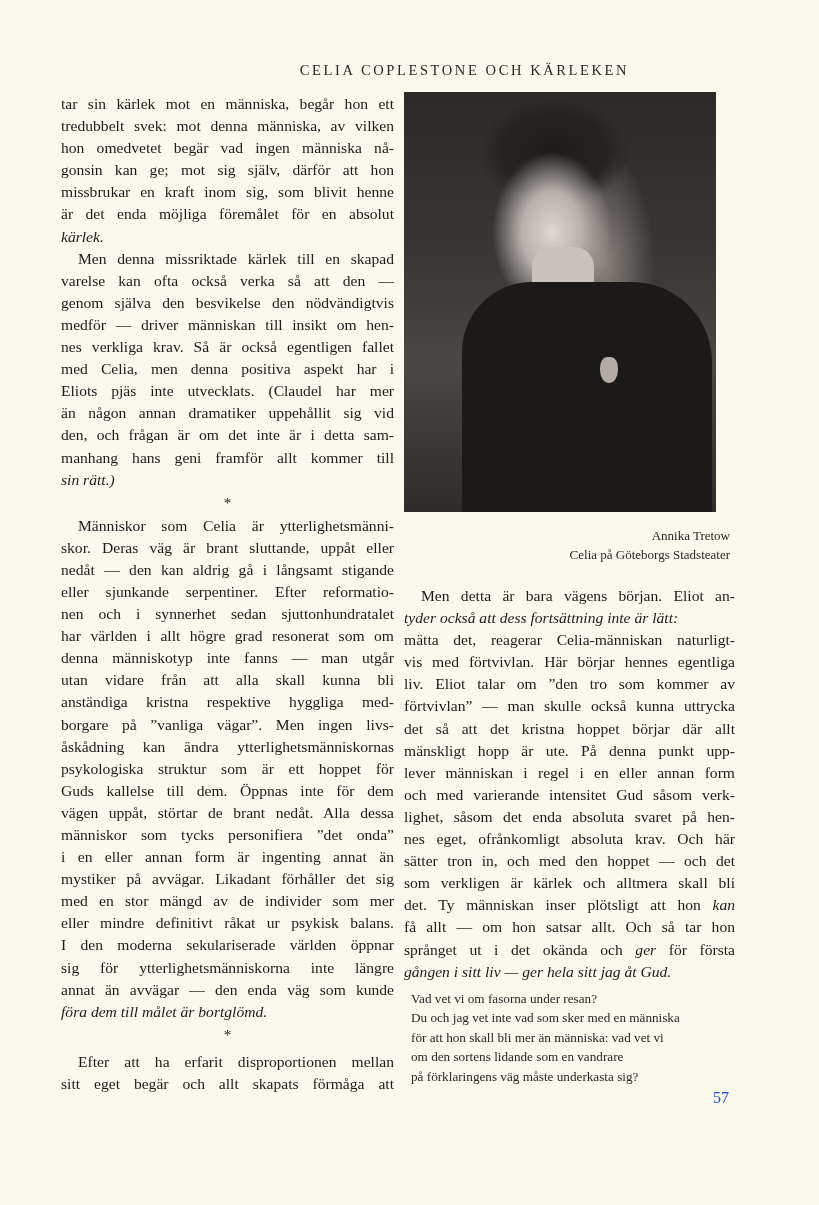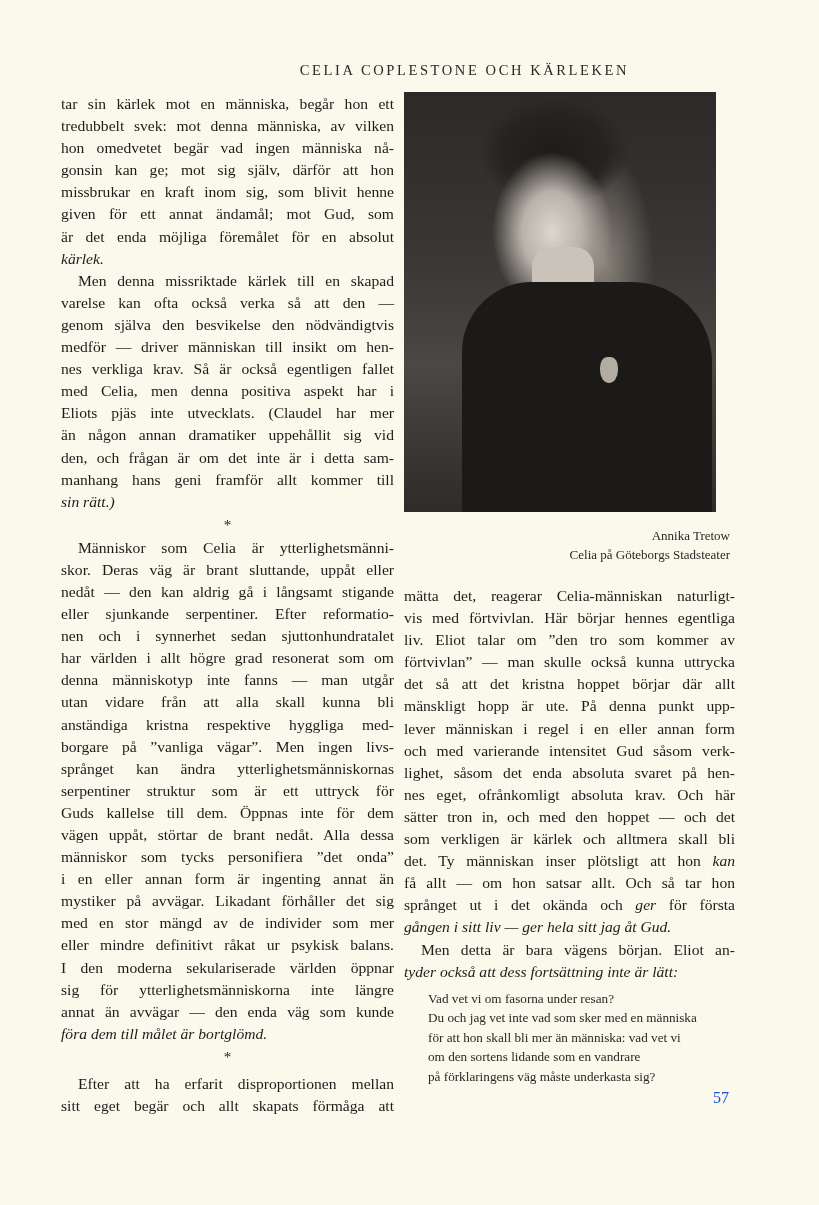--- a/index.html
+++ b/index.html
@@ -46,21 +46,21 @@
   }
   .photo .badge {
     position: absolute; left: 196px; top: 265px; width: 18px; height: 26px;
     background: #b3aca2; border-radius: 40% 40% 50% 50%;
   }
   .caption {
     position: absolute; left: 404px; top: 526px; width: 326px; text-align: right;
     font-size: 13px; line-height: 19px; color: #2a2826;
   }
   .poem {
-    position: absolute; left: 428px; top: 989px; width: 340px;
+    position: absolute; left: 411px; top: 989px; width: 340px;
     font-size: 13.2px; line-height: 19.4px; white-space: nowrap; color: #2a2826;
   }
   .poem .ln { display: block; }
   .page-number {
     position: absolute; left: 713px; top: 1089px; font-size: 16px; color: #1d4ed8;
   }
   i { font-style: italic; }
 </style>
 </head>
 <body>
@@ -69,21 +69,20 @@
 
   <div class="running-head">CELIA COPLESTONE OCH KÄRLEKEN</div>
 
   <div class="col col-left">
     <div>
       <span class="ln">tar sin kärlek mot en människa, begår hon ett</span>
       <span class="ln">tredubbelt svek: mot denna människa, av vilken</span>
       <span class="ln">hon omedvetet begär vad ingen människa nå-</span>
       <span class="ln">gonsin kan ge; mot sig själv, därför att hon</span>
       <span class="ln">missbrukar en kraft inom sig, som blivit henne</span>
-      <span class="ln">given för ett annat ändamål; mot Gud, som</span>
       <span class="ln">är det enda möjliga föremålet för en absolut</span>
       <span class="ln last">kärlek.</span>
     </div>
     <div>
       <span class="ln ind">Men denna missriktade kärlek till en skapad</span>
       <span class="ln">varelse kan ofta också verka så att den —</span>
       <span class="ln">genom själva den besvikelse den nödvändigtvis</span>
       <span class="ln">medför — driver människan till insikt om hen-</span>
       <span class="ln">nes verkliga krav. Så är också egentligen fallet</span>
       <span class="ln">med Celia, men denna positiva aspekt har i</span>
@@ -98,22 +97,22 @@
       <span class="ln ind">Människor som Celia är ytterlighetsmänni-</span>
       <span class="ln">skor. Deras väg är brant sluttande, uppåt eller</span>
       <span class="ln">nedåt — den kan aldrig gå i långsamt stigande</span>
       <span class="ln">eller sjunkande serpentiner. Efter reformatio-</span>
       <span class="ln">nen och i synnerhet sedan sjuttonhundratalet</span>
       <span class="ln">har världen i allt högre grad resonerat som om</span>
       <span class="ln">denna människotyp inte fanns — man utgår</span>
       <span class="ln">utan vidare från att alla skall kunna bli</span>
       <span class="ln">anständiga kristna respektive hyggliga med-</span>
       <span class="ln">borgare på ”vanliga vägar”. Men ingen livs-</span>
-      <span class="ln">språnget kan ändra ytterlighetsmänniskornas</span>
-      <span class="ln">serpentiner struktur som är ett uttryck för</span>
+      <span class="ln">åskådning kan ändra ytterlighetsmänniskornas</span>
+      <span class="ln">psykologiska struktur som är ett hoppet för</span>
       <span class="ln">Guds kallelse till dem. Öppnas inte för dem</span>
       <span class="ln">vägen uppåt, störtar de brant nedåt. Alla dessa</span>
       <span class="ln">människor som tycks personifiera ”det onda”</span>
       <span class="ln">i en eller annan form är ingenting annat än</span>
       <span class="ln">mystiker på avvägar. Likadant förhåller det sig</span>
       <span class="ln">med en stor mängd av de individer som mer</span>
       <span class="ln">eller mindre definitivt råkat ur psykisk balans.</span>
       <span class="ln">I den moderna sekulariserade världen öppnar</span>
       <span class="ln">sig för ytterlighetsmänniskorna inte längre</span>
       <span class="ln">annat än avvägar — den enda väg som kunde</span>
@@ -131,41 +130,41 @@
     <div class="body-shape"></div>
     <div class="badge"></div>
   </div>
   <div class="caption">
     <div>Annika Tretow</div>
     <div>Celia på Göteborgs Stadsteater</div>
   </div>
 
   <div class="col col-right">
     <div>
+      <span class="ln ind">Men detta är bara vägens början. Eliot an-</span>
+      <span class="ln last">tyder också att dess fortsättning inte är lätt:</span>
+    </div>
+    <div>
       <span class="ln">mätta det, reagerar Celia-människan naturligt-</span>
       <span class="ln">vis med förtvivlan. Här börjar hennes egentliga</span>
       <span class="ln">liv. Eliot talar om ”den tro som kommer av</span>
       <span class="ln">förtvivlan” — man skulle också kunna uttrycka</span>
       <span class="ln">det så att det kristna hoppet börjar där allt</span>
       <span class="ln">mänskligt hopp är ute. På denna punkt upp-</span>
       <span class="ln">lever människan i regel i en eller annan form</span>
       <span class="ln">och med varierande intensitet Gud såsom verk-</span>
       <span class="ln">lighet, såsom det enda absoluta svaret på hen-</span>
       <span class="ln">nes eget, ofrånkomligt absoluta krav. Och här</span>
       <span class="ln">sätter tron in, och med den hoppet — och det</span>
       <span class="ln">som verkligen är kärlek och alltmera skall bli</span>
       <span class="ln"><span>det. Ty människan inser plötsligt att hon </span><i>kan</i></span>
       <span class="ln">få allt — om hon satsar allt. Och så tar hon</span>
       <span class="ln"><span>språnget ut i det okända och </span><i>ger</i><span> för första</span></span>
       <span class="ln last">gången i sitt liv — ger hela sitt jag åt Gud.</span>
     </div>
-    <div>
-      <span class="ln ind">Men detta är bara vägens början. Eliot an-</span>
-      <span class="ln last">tyder också att dess fortsättning inte är lätt:</span>
-    </div>
   </div>
 
   <div class="poem">
     <span class="ln">Vad vet vi om fasorna under resan?</span>
     <span class="ln">Du och jag vet inte vad som sker med en människa</span>
     <span class="ln">för att hon skall bli mer än människa: vad vet vi</span>
     <span class="ln">om den sortens lidande som en vandrare</span>
     <span class="ln">på förklaringens väg måste underkasta sig?</span>
   </div>
 

